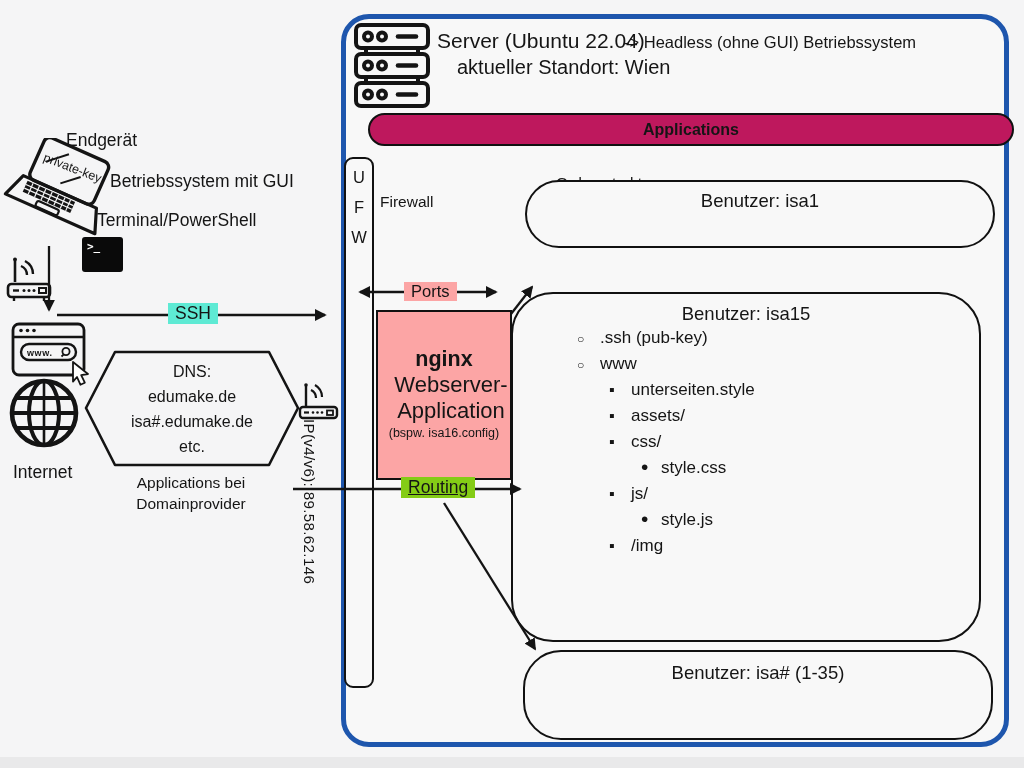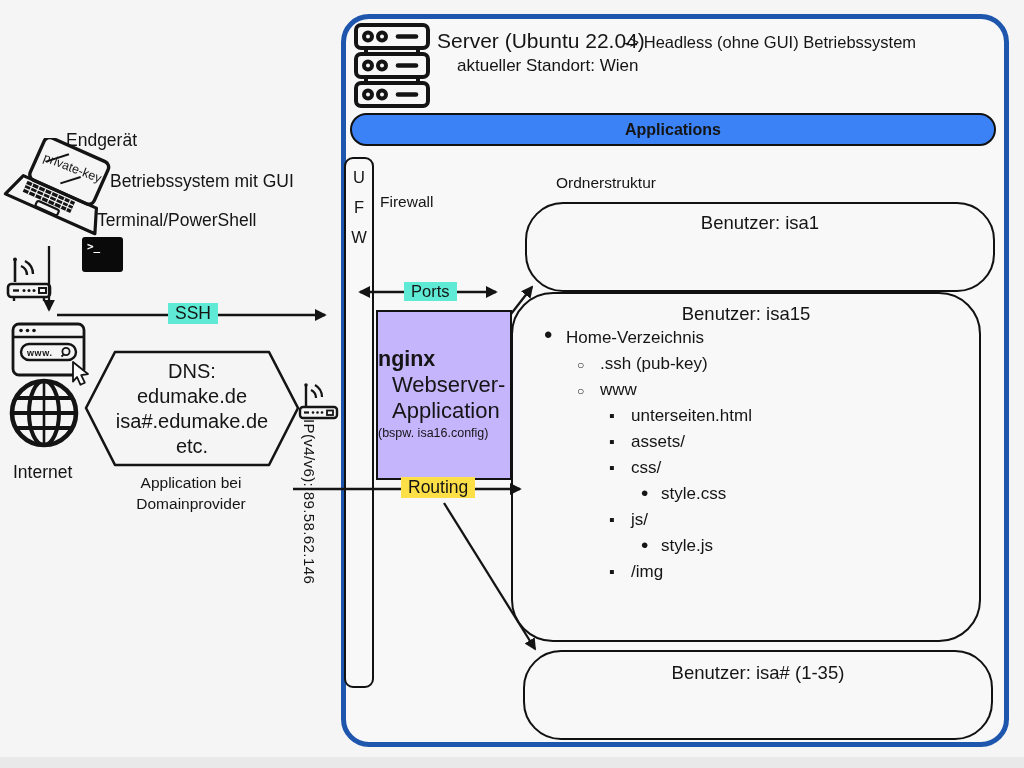--- a/index.html
+++ b/index.html
@@ -17,70 +17,70 @@
   .os-label{left:110px;top:171px;font-size:17.5px;}
   .terminal-label{left:97px;top:210px;font-size:17.5px;}
   .private-key{left:44px;top:150px;font-size:12.5px;transform:rotate(21deg);transform-origin:left center;}
   .terminal-icon{left:82px;top:237px;width:41px;height:35px;background:#0a0a0a;border-radius:3px;
     color:#fff;font-family:"DejaVu Sans Mono",monospace;font-size:11px;font-weight:bold;
     padding:3px 0 0 5px;box-sizing:border-box;}
   .internet-label{left:13px;top:462px;font-size:17.5px;}
 
   .hexwrap{left:84px;top:350px;width:216px;height:117px;}
   .hextext{position:absolute;inset:0;display:flex;flex-direction:column;justify-content:center;
-    align-items:center;text-align:right;font-size:20px;line-height:25px;}
+    align-items:center;text-align:right;font-size:16px;line-height:25px;}
   .dns-caption{left:95px;top:472px;width:192px;text-align:center;font-size:15.5px;line-height:21px;}
 
   .ip-vertical{left:301px;top:419px;height:205px;writing-mode:vertical-rl;
     font-size:15px;letter-spacing:.4px;}
 
   
   .server-box{left:341px;top:14px;width:668px;height:733px;background:#f8f8f8;
     border:5px solid #1e56ad;border-radius:28px;box-sizing:border-box;z-index:1;}
   .server-title{left:437px;top:29px;font-size:21px;z-index:2;}
   .server-headless{left:624px;top:33px;font-size:16.5px;z-index:2;}
-  .server-location{left:457px;top:56px;font-size:17px;z-index:2;}
-  .apps-pill{left:350px;top:113px;width:646px;height:33px;border:2px solid #111;border-radius:18px;
+  .server-location{left:457px;top:56px;font-size:20px;z-index:2;}
+  .apps-pill{left:368px;top:113px;width:646px;height:33px;border:2px solid #111;border-radius:18px;
     box-sizing:border-box;display:flex;align-items:center;justify-content:center;
-    font-size:16px;font-weight:bold;z-index:2;background:#3b82f6;}
+    font-size:16px;font-weight:bold;z-index:2;background:#be185d;}
 
   .ufw-bar{left:344px;top:157px;width:30px;height:531px;border:2px solid #111;border-radius:9px;
     box-sizing:border-box;z-index:2;display:flex;flex-direction:column;align-items:center;
     padding-top:9px;gap:11px;font-size:16.5px;background:#f8f8f8;}
   .firewall-label{left:380px;top:193px;font-size:15.5px;z-index:2;}
   .folders-label{left:556px;top:174px;font-size:15.5px;z-index:2;}
 
   .user-box{border:2px solid #111;border-radius:38px;box-sizing:border-box;background:#f8f8f8;z-index:2;}
   .user-box .title{text-align:center;font-size:18.5px;}
-  .isa1-box{left:525px;top:202px;width:470px;height:90px;}
+  .isa1-box{left:525px;top:180px;width:470px;height:68px;}
   .isa1-box .title{padding-top:8px;}
   .isa15-box{left:511px;top:292px;width:470px;height:350px;border-radius:42px;}
   .isa15-box .title{padding-top:9px;}
   .isaN-box{left:523px;top:650px;width:470px;height:90px;}
   .isaN-box .title{padding-top:10px;}
 
   .tree{left:540px;top:325px;width:440px;z-index:3;}
   .ti{position:relative;height:26px;line-height:26px;font-size:17px;white-space:nowrap;}
   .ti::before{position:absolute;}
   .l1{padding-left:26px;}  .l1::before{content:"\2022";left:4px;top:-3px;font-size:24px;}
   .l2{padding-left:60px;}  .l2::before{content:"\25CB";left:37px;top:1px;font-size:12px;}
   .l3{padding-left:91px;}  .l3::before{content:"\25AA";left:69px;top:0px;font-size:16px;}
   .l4{padding-left:121px;} .l4::before{content:"\2022";left:101px;top:-1px;font-size:21px;}
 
   .nginx-box{left:376px;top:310px;width:136px;height:170px;border:2.5px solid #111;
-    box-sizing:border-box;background:#c4b5fd;z-index:3;text-align:left;}
+    box-sizing:border-box;background:#fca5a5;z-index:3;text-align:center;}
   .nginx-name{margin-top:34px;font-size:21.5px;font-weight:bold;line-height:26px;}
   .nginx-l2,.nginx-l3{font-size:22px;line-height:26px;margin-left:14px;}
   .nginx-note{font-size:12.5px;line-height:18px;}
 
   
   .line-label{z-index:6;padding:0 7px;white-space:nowrap;}
   .ssh-label{left:168px;top:303px;font-size:17.5px;background:#5eead4;}
-  .ports-label{left:404px;top:282px;font-size:16.5px;background:#5eead4;}
-  .routing-label{left:401px;top:477px;font-size:17.5px;background:#fde047;}
+  .ports-label{left:404px;top:282px;font-size:16.5px;background:#fca5a5;}
+  .routing-label{left:401px;top:477px;font-size:17.5px;background:#84cc16;text-decoration:underline;}
 
   .overlay{left:0;top:0;width:1024px;height:768px;z-index:5;pointer-events:none;}
 
   .bottom-strip{left:0;bottom:0;width:1024px;height:11px;background:#e9e9ea;z-index:0;}
 
   svg{display:block;}
   .stroke{fill:none;stroke:#141414;}
 </style>
 </head>
 <body>
@@ -161,21 +161,21 @@
     <polygon class="stroke" points="2,58 31,2 185,2 214,58 185,115 31,115" stroke-width="2.6" stroke-linejoin="round"></polygon>
   </svg>
   <div class="hextext">
     <div>DNS:</div>
     <div>edumake.de</div>
     <div>isa#.edumake.de</div>
     <div>etc.</div>
   </div>
 </div>
 <div class="abs dns-caption">
-  <div>Application bei</div>
+  <div>Applications bei</div>
   <div>Domainprovider</div>
 </div>
 
 <svg class="abs" style="left:298px;top:381px;" width="42" height="40" viewBox="0 0 42 40">
   <line class="stroke" x1="8" y1="25" x2="8" y2="5" stroke-width="2.4"></line>
   <circle cx="8" cy="4" r="1.8" fill="#141414"></circle>
   <path class="stroke" d="M13,9 a9,9 0 0 1 5,8" stroke-width="2.2"></path>
   <path class="stroke" d="M17,4 a14,14 0 0 1 7,12" stroke-width="2.2"></path>
   <rect class="stroke" x="2" y="26" width="37" height="11" rx="3" stroke-width="2.4"></rect>
   <line class="stroke" x1="6" y1="31.5" x2="11" y2="31.5" stroke-width="2.2"></line>
@@ -231,24 +231,23 @@
 
 <div class="abs user-box isa1-box">
   <div class="title">Benutzer: isa1</div>
 </div>
 
 <div class="abs user-box isa15-box">
   <div class="title">Benutzer: isa15</div>
 </div>
 
 <div class="abs tree">
-  <div class="ti l1">Home-Verzeichnis</div>
   <div class="ti l2">.ssh (pub-key)</div>
   <div class="ti l2">www</div>
-  <div class="ti l3">unterseiten.html</div>
+  <div class="ti l3">unterseiten.style</div>
   <div class="ti l3">assets/</div>
   <div class="ti l3">css/</div>
   <div class="ti l4">style.css</div>
   <div class="ti l3">js/</div>
   <div class="ti l4">style.js</div>
   <div class="ti l3">/img</div>
 </div>
 
 <div class="abs user-box isaN-box">
   <div class="title">Benutzer: isa# (1-35)</div>

